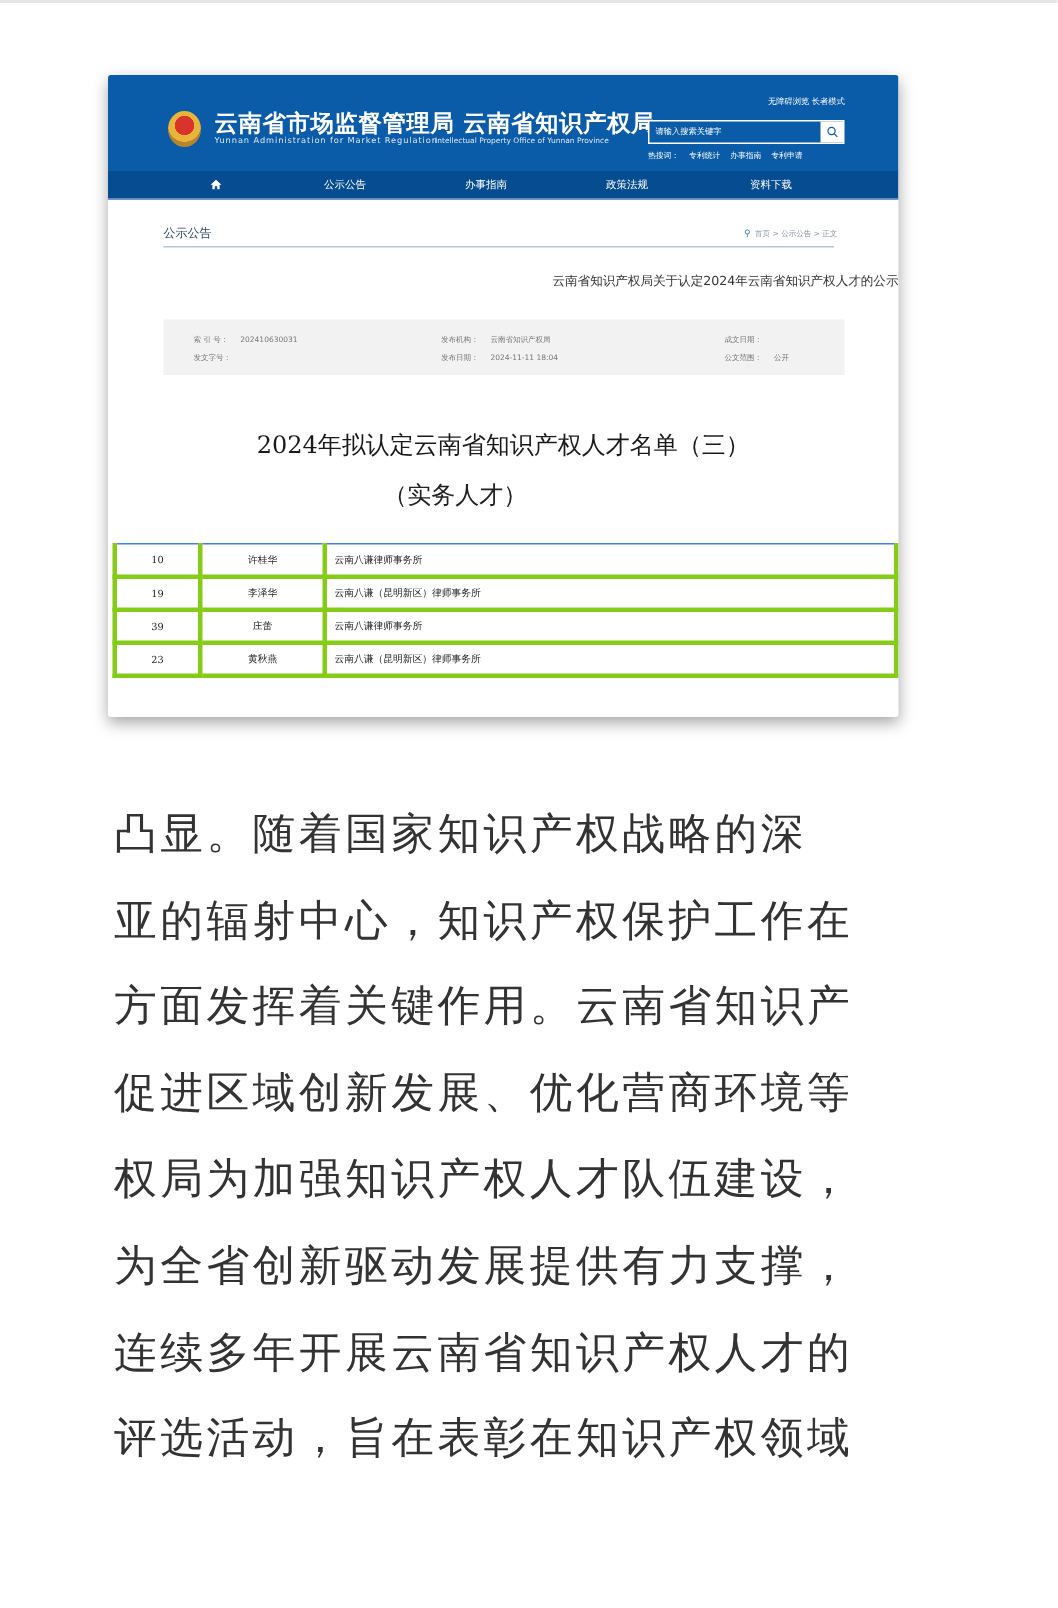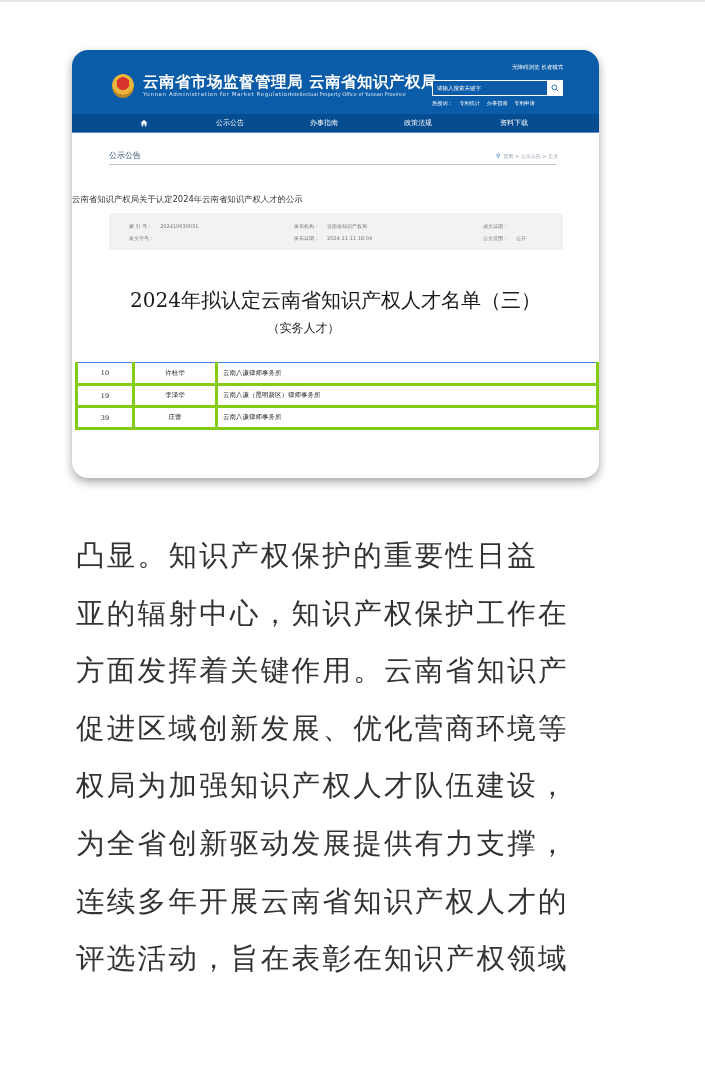--- a/index.html
+++ b/index.html
@@ -6,21 +6,21 @@
   html, body {
     width: 705px; height: 1072px; overflow: hidden;
     background: #ffffff;
     font-family: "DejaVu Sans", "Liberation Sans", sans-serif;
   }
   .top-rule { position: absolute; left: 0; top: 0; width: 705px; height: 2px; background: #e6e6e6; }
 
   
   .card {
     position: absolute; left: 72px; top: 50px; width: 527px; height: 428px;
-    border-radius: 16px; overflow: hidden; background: #fff;
+    border-radius: 2px; overflow: hidden; background: #fff;
     box-shadow: 0 4px 10px rgba(0,0,0,0.35);
   }
   .site-header {
     position: absolute; left: 0; top: 0; width: 527px; height: 64px;
     background: #0a5ba8;
   }
   .emblem {
     position: absolute; left: 40px; top: 24px; width: 22px; height: 24px;
     border-radius: 50%;
     background: radial-gradient(circle at 50% 40%, #d9342b 0 35%, #e8b43a 36% 60%, #b8862a 61% 100%);
@@ -72,39 +72,39 @@
     position: absolute; left: 37px; top: 100px; font-size: 8px; color: #2c4a6a;
   }
   .breadcrumb {
     position: absolute; left: 424px; top: 102px; font-size: 5px; color: #8a96a6; white-space: nowrap;
   }
   .breadcrumb .pin { color: #3b7cc0; margin-right: 3px; font-size: 6px; }
   .section-rule {
     position: absolute; left: 37px; top: 114px; width: 447px; height: 1px; background: #b6c3cf;
   }
   .article-title {
-    position: absolute; left: 0; width: 527px; top: 132px; text-align: left;
-    font-size: 8.4px; color: #333; margin-top: 12px;
+    position: absolute; left: 0; width: 527px; top: 132px; text-align: right;
+    font-size: 8.4px; color: #333;
   }
   .meta-box {
     position: absolute; left: 37px; top: 163px; width: 454px; height: 37px;
     background: #f2f2f2;
   }
   .meta-cell { position: absolute; font-size: 5px; color: #777; white-space: nowrap; }
   .meta-cell .val { margin-left: 8px; }
 
   .list-title {
     position: absolute; left: 0; width: 527px; top: 237px; text-align: center;
     font-family: "DejaVu Serif", "Liberation Serif", serif;
-    font-size: 20px; color: #1a1a1a; white-space: nowrap;
+    font-size: 16px; color: #1a1a1a; white-space: nowrap;
   }
   .list-subtitle {
     position: absolute; left: 0; width: 463px; top: 270px; text-align: center;
     font-family: "DejaVu Serif", "Liberation Serif", serif;
-    font-size: 12px; color: #222;
+    font-size: 16px; color: #222;
   }
 
   .talent-table {
     position: absolute; left: 3px; top: 312px; width: 524px;
     border-collapse: collapse;
   }
   .talent-table td {
     border: 3px solid #84cc16; height: 22px; font-size: 6.5px; color: #222;
     font-family: "DejaVu Serif", "Liberation Serif", serif;
   }
@@ -191,26 +191,31 @@
       <tr>
         <td class="c-no">19</td>
         <td class="c-name">李泽华</td>
         <td class="c-org">云南八谦（昆明新区）律师事务所</td>
       </tr>
       <tr>
         <td class="c-no">39</td>
         <td class="c-name">庄蕾</td>
         <td class="c-org">云南八谦律师事务所</td>
       </tr>
+      <tr>
+        <td class="c-no">23</td>
+        <td class="c-name">黄秋燕</td>
+        <td class="c-org">云南八谦（昆明新区）律师事务所</td>
+      </tr>
     </tbody>
   </table>
 </div>
 
 <div class="article-body">
-  <span class="line">凸显。知识产权保护的重要性日益</span>
+  <span class="line">凸显。随着国家知识产权战略的深</span>
   <span class="line">亚的辐射中心，知识产权保护工作在</span>
   <span class="line">方面发挥着关键作用。云南省知识产</span>
   <span class="line">促进区域创新发展、优化营商环境等</span>
   <span class="line">权局为加强知识产权人才队伍建设，</span>
   <span class="line">为全省创新驱动发展提供有力支撑，</span>
   <span class="line">连续多年开展云南省知识产权人才的</span>
   <span class="line">评选活动，旨在表彰在知识产权领域</span>
 
 </div>
 

